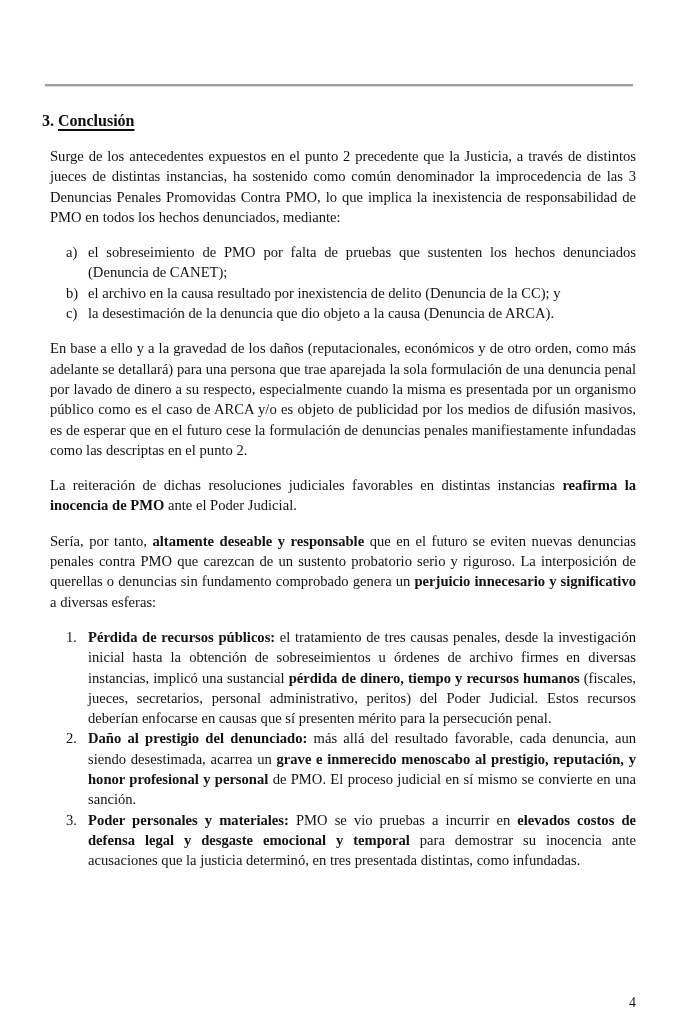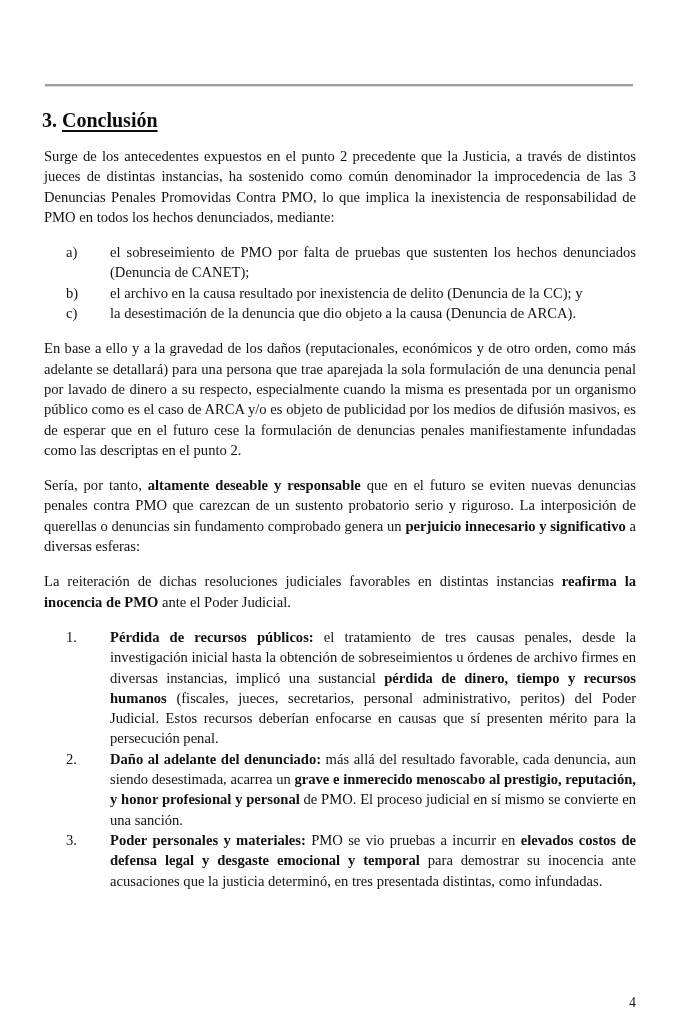--- a/index.html
+++ b/index.html
@@ -21,32 +21,32 @@
     padding: 0 42px;
   }
   .top-rule {
     margin: 84px 3px 0 3px;
     height: 2px;
     background: #9e9e9e;
     border-bottom: 1px solid #dcdcdc;
   }
   h1.heading {
     margin: 23px 0 0 0;
-    font-size: 20px;
+    font-size: 16px;
     line-height: 21px;
     font-weight: bold;
     color: #0d0d0d;
   }
   h1.heading .title-underline {
     text-decoration: underline;
     text-decoration-thickness: 1.5px;
     text-underline-offset: 3px;
   }
   p.para {
-    margin: 15px 0 0 2px;
+    margin: 15px 0 0 8px;
     font-size: 14.6px;
     line-height: 20.3px;
     text-align: justify;
     text-justify: inter-word;
   }
   .doc-list {
     margin: 15px 0 0 0;
     font-size: 14.6px;
     line-height: 20.3px;
   }
@@ -55,21 +55,20 @@
     align-items: flex-start;
   }
   .li-marker {
     flex: 0 0 22px;
     margin-left: 24px;
   }
   .li-text {
     flex: 1;
     text-align: justify;
     text-justify: inter-word;
-    margin-left: 22px;
   }
   b { font-weight: bold; }
   .page-number {
     position: absolute;
     right: 42px;
     bottom: 13px;
     font-size: 14px;
     color: #1a1a1a;
   }
 </style>
@@ -95,32 +94,32 @@
         <div class="li-text">el archivo en la causa resultado por inexistencia de delito (Denuncia de la CC); y</div>
       </div>
       <div class="li-row">
         <span class="li-marker">c)</span>
         <div class="li-text">la desestimación de la denuncia que dio objeto a la causa (Denuncia de ARCA).</div>
       </div>
     </div>
 
     <p class="para">En base a ello y a la gravedad de los daños (reputacionales, económicos y de otro orden, como más adelante se detallará) para una persona que trae aparejada la sola formulación de una denuncia penal por lavado de dinero a su respecto, especialmente cuando la misma es presentada por un organismo público como es el caso de ARCA y/o es objeto de publicidad por los medios de difusión masivos, es de esperar que en el futuro cese la formulación de denuncias penales manifiestamente infundadas como las descriptas en el punto 2.</p>
 
+    <p class="para"><span>La reiteración de dichas resoluciones judiciales favorables en distintas instancias </span><b>reafirma la inocencia de PMO</b><span> ante el Poder Judicial.</span></p>
+
     <p class="para"><span>Sería, por tanto, </span><b>altamente deseable y responsable</b><span> que en el futuro se eviten nuevas denuncias penales contra PMO que carezcan de un sustento probatorio serio y riguroso. La interposición de querellas o denuncias sin fundamento comprobado genera un </span><b>perjuicio innecesario y significativo</b><span> a diversas esferas:</span></p>
-
-    <p class="para"><span>La reiteración de dichas resoluciones judiciales favorables en distintas instancias </span><b>reafirma la inocencia de PMO</b><span> ante el Poder Judicial.</span></p>
 
     <div class="doc-list">
       <div class="li-row">
         <span class="li-marker">1.</span>
         <div class="li-text"><b>Pérdida de recursos públicos:</b><span> el tratamiento de tres causas penales, desde la investigación inicial hasta la obtención de sobreseimientos u órdenes de archivo firmes en diversas instancias, implicó una sustancial </span><b>pérdida de dinero, tiempo y recursos humanos</b><span> (fiscales, jueces, secretarios, personal administrativo, peritos) del Poder Judicial. Estos recursos deberían enfocarse en causas que sí presenten mérito para la persecución penal.</span></div>
       </div>
       <div class="li-row">
         <span class="li-marker">2.</span>
-        <div class="li-text"><b>Daño al adelante del denunciado:</b><span> más allá del resultado favorable, cada denuncia, aun siendo desestimada, acarrea un </span><b>grave e inmerecido menoscabo al prestigio, reputación, y honor profesional y personal</b><span> de PMO. El proceso judicial en sí mismo se convierte en una sanción.</span></div>
+        <div class="li-text"><b>Daño al prestigio del denunciado:</b><span> más allá del resultado favorable, cada denuncia, aun siendo desestimada, acarrea un </span><b>grave e inmerecido menoscabo al prestigio, reputación, y honor profesional y personal</b><span> de PMO. El proceso judicial en sí mismo se convierte en una sanción.</span></div>
       </div>
       <div class="li-row">
         <span class="li-marker">3.</span>
         <div class="li-text"><b>Poder personales y materiales:</b><span> PMO se vio pruebas a incurrir en </span><b>elevados costos de defensa legal y desgaste emocional y temporal</b><span> para demostrar su inocencia ante acusaciones que la justicia determinó, en tres presentada distintas, como infundadas.</span></div>
       </div>
     </div>
 
   </div>
 
   <div class="page-number">4</div>

